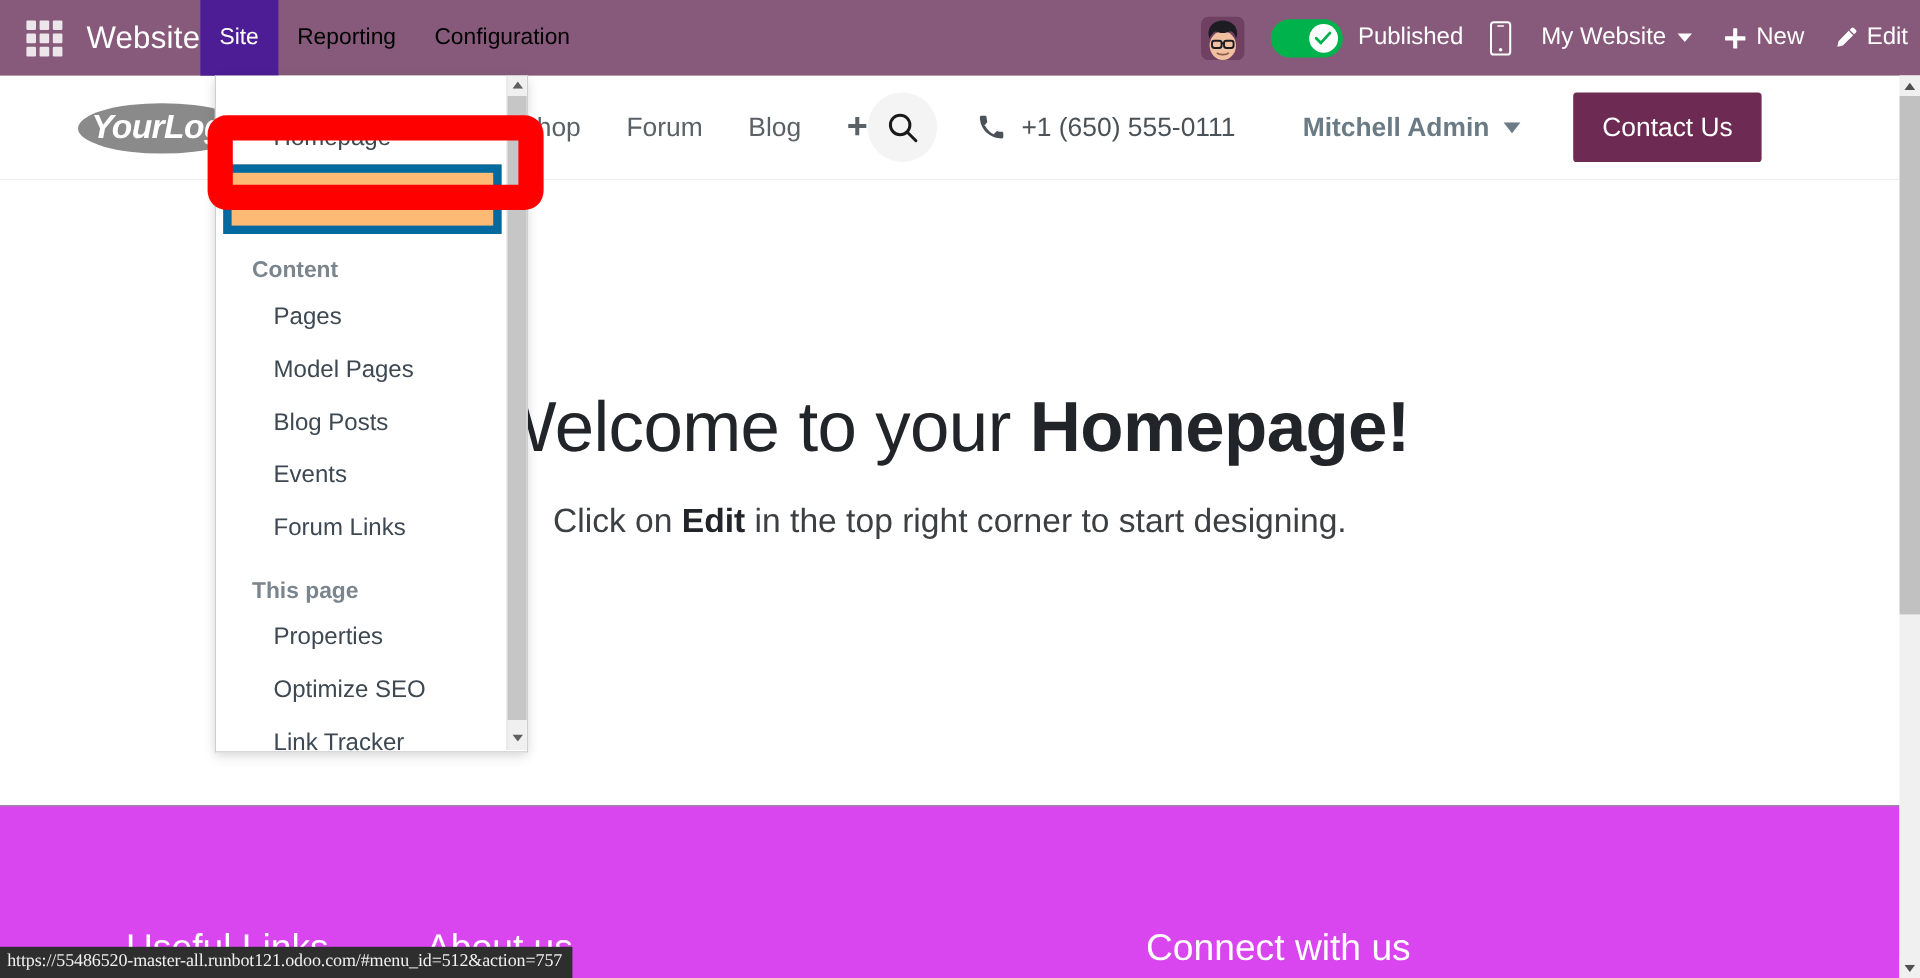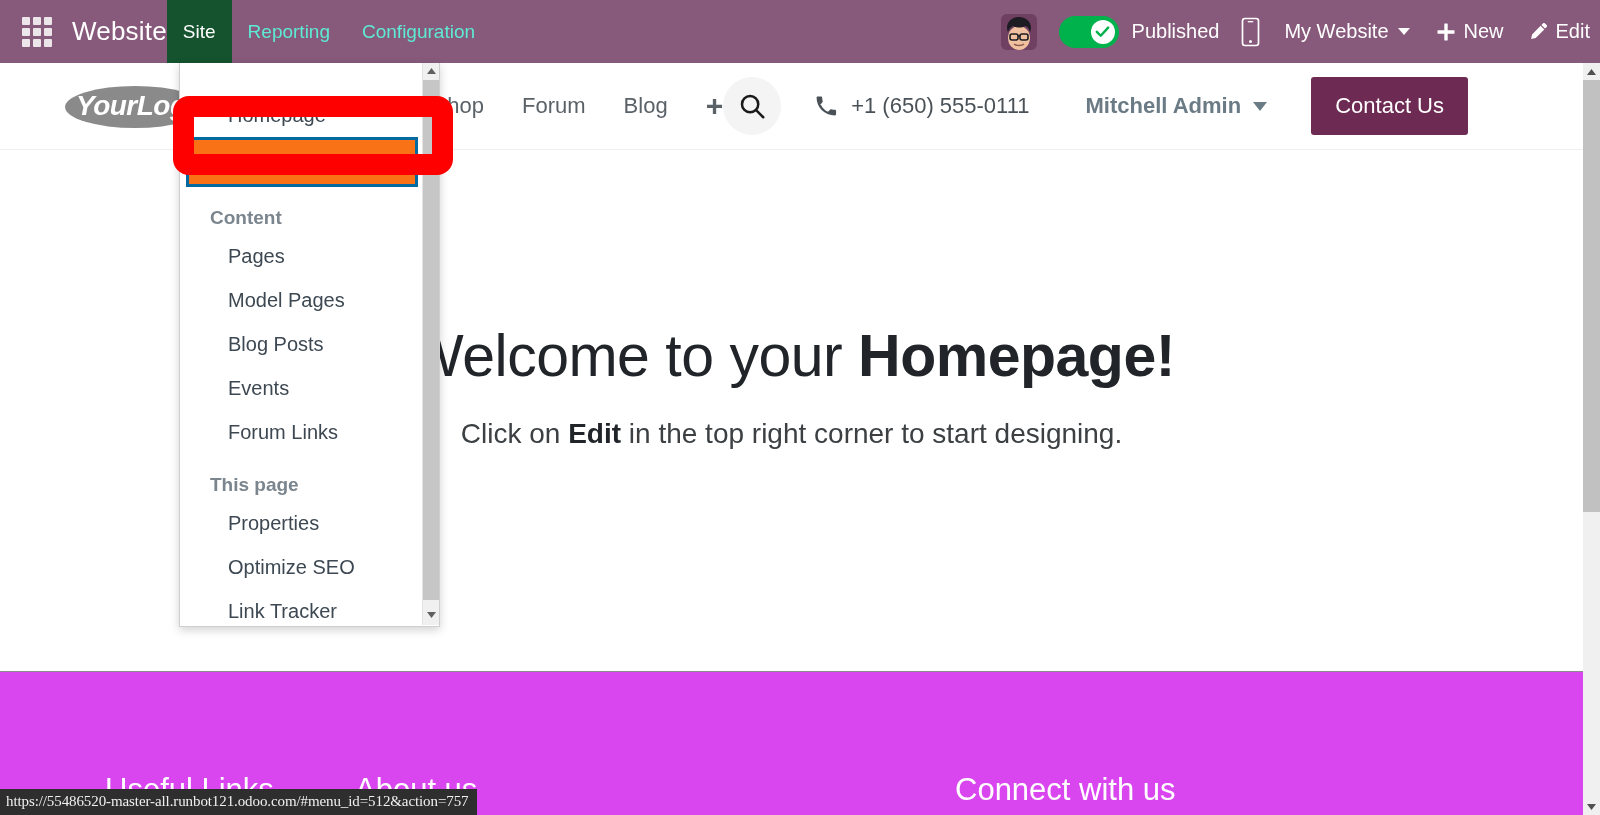--- a/index.html
+++ b/index.html
@@ -44,27 +44,27 @@
     font-size: 26px;
     font-weight: 400;
     letter-spacing: .2px;
     color: #ffffff;
     cursor: pointer;
     white-space: nowrap;
   }
   .menu-item {
     font-size: 19px;
     padding: 21px 16px;
-    color: #5eead4;
+    color: #000000;
     cursor: pointer;
     white-space: nowrap;
     line-height: 21px;
   }
   .menu-item.active {
-    background: #14532d;
+    background: #4c1d95;
     color: #ffffff;
   }
   .topbar-right {
     margin-left: auto;
     display: flex;
     align-items: center;
     padding-right: 4px;
   }
   .avatar {
     width: 36px; height: 36px;
@@ -356,22 +356,22 @@
   }
   .dd-item {
     font-size: 20px;
     color: #3d4852;
     padding: 8px 0 8px 48px;
     cursor: pointer;
     white-space: nowrap;
     line-height: 28px;
   }
   .dd-item.hl {
-    background: #f97316;
-    border: 3px solid #0369a1;
+    background: #fdba74;
+    border: 7px solid #0369a1;
     margin: 0 6px;
     padding-left: 42px;
   }
   .dd-section {
     font-size: 19px;
     color: #7a858e;
     padding: 12px 0 5px 30px;
     white-space: nowrap;
     font-weight: 700;
   }

